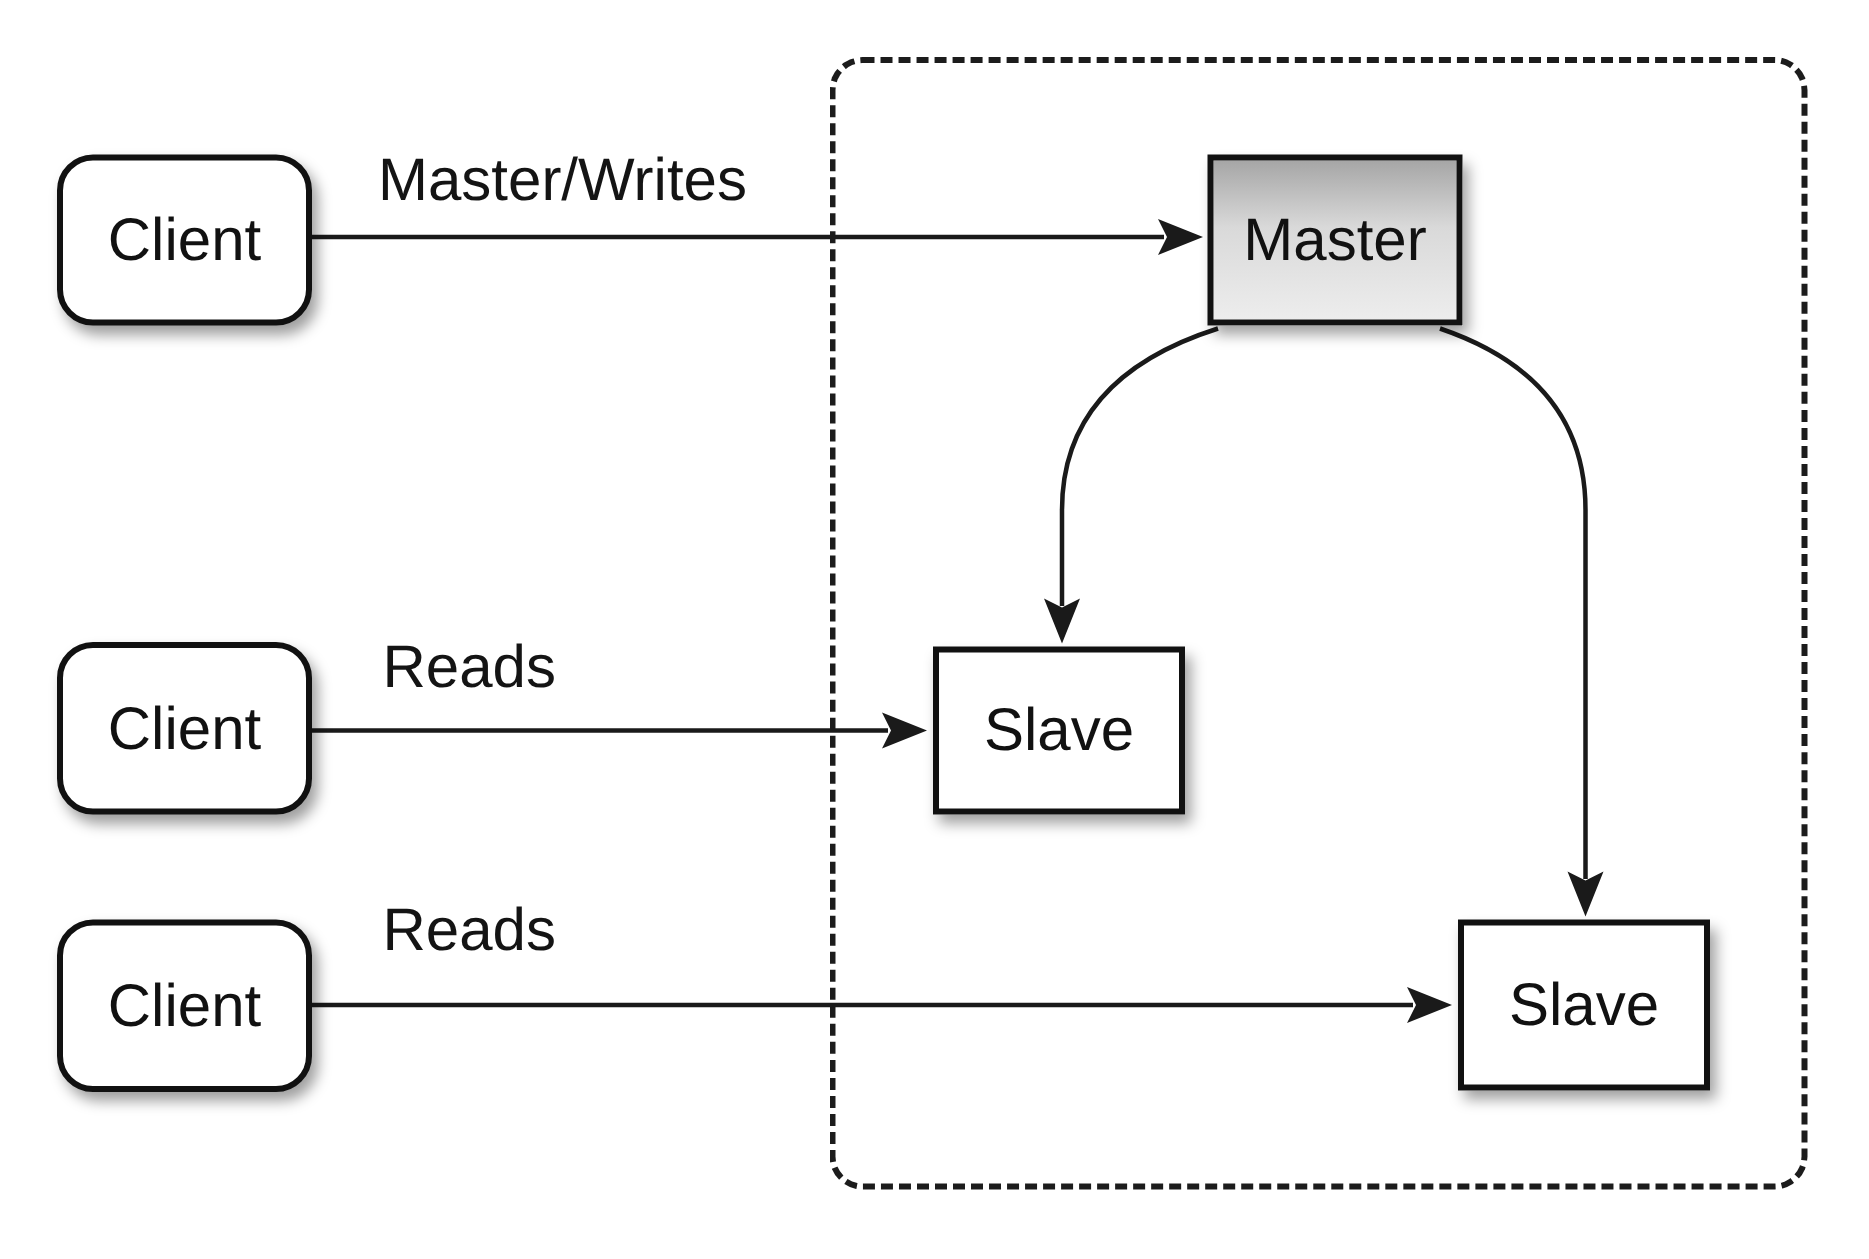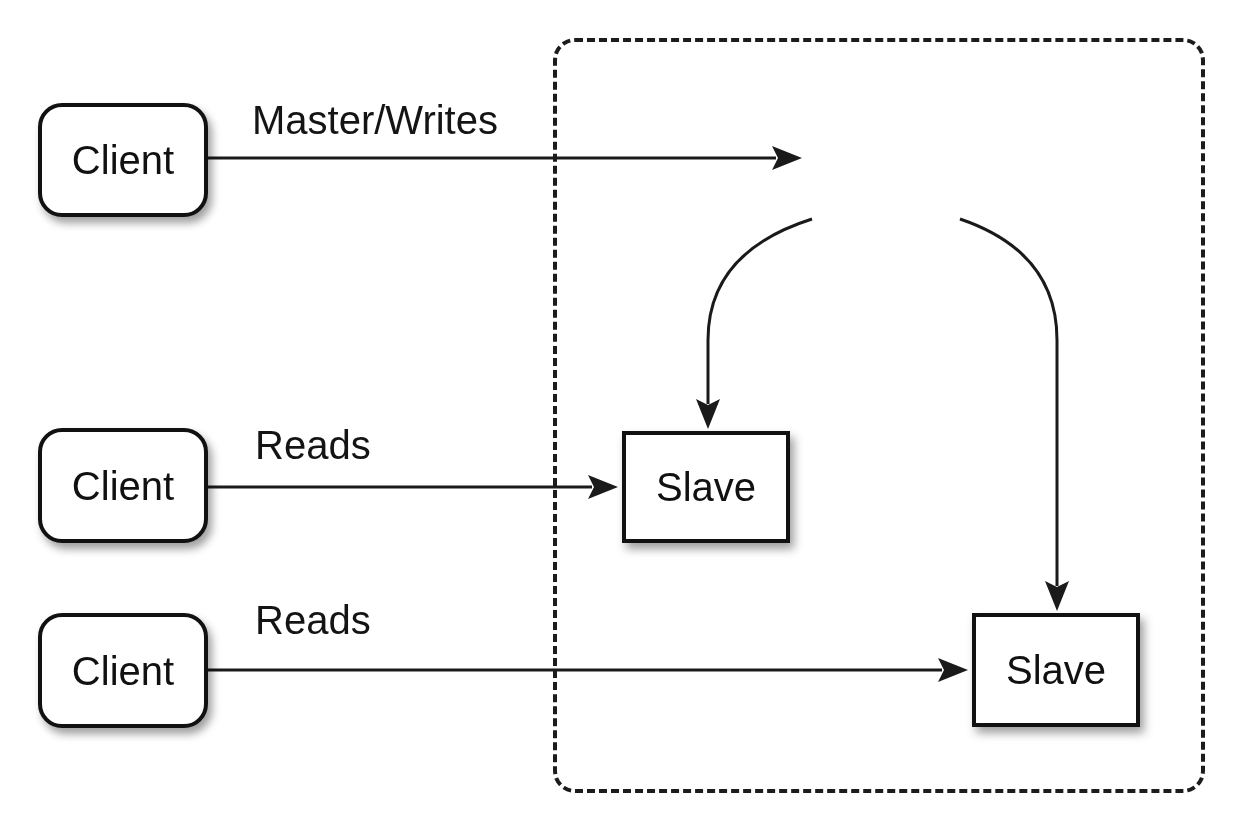--- a/index.html
+++ b/index.html
@@ -125,20 +125,23 @@
   <div class="node client c1">
     <span>Client</span>
   </div>
   <div class="node client c2">
     <span>Client</span>
   </div>
   <div class="node client c3">
     <span>Client</span>
   </div>
 
+  <div class="node master">
+    <span>Master</span>
+  </div>
 
   <div class="node slave1">
     <span>Slave</span>
   </div>
   <div class="node slave2">
     <span>Slave</span>
   </div>
 
   <div class="edge-label lbl-reads-writes">Master/Writes</div>
   <div class="edge-label lbl-reads-mid">Reads</div>

